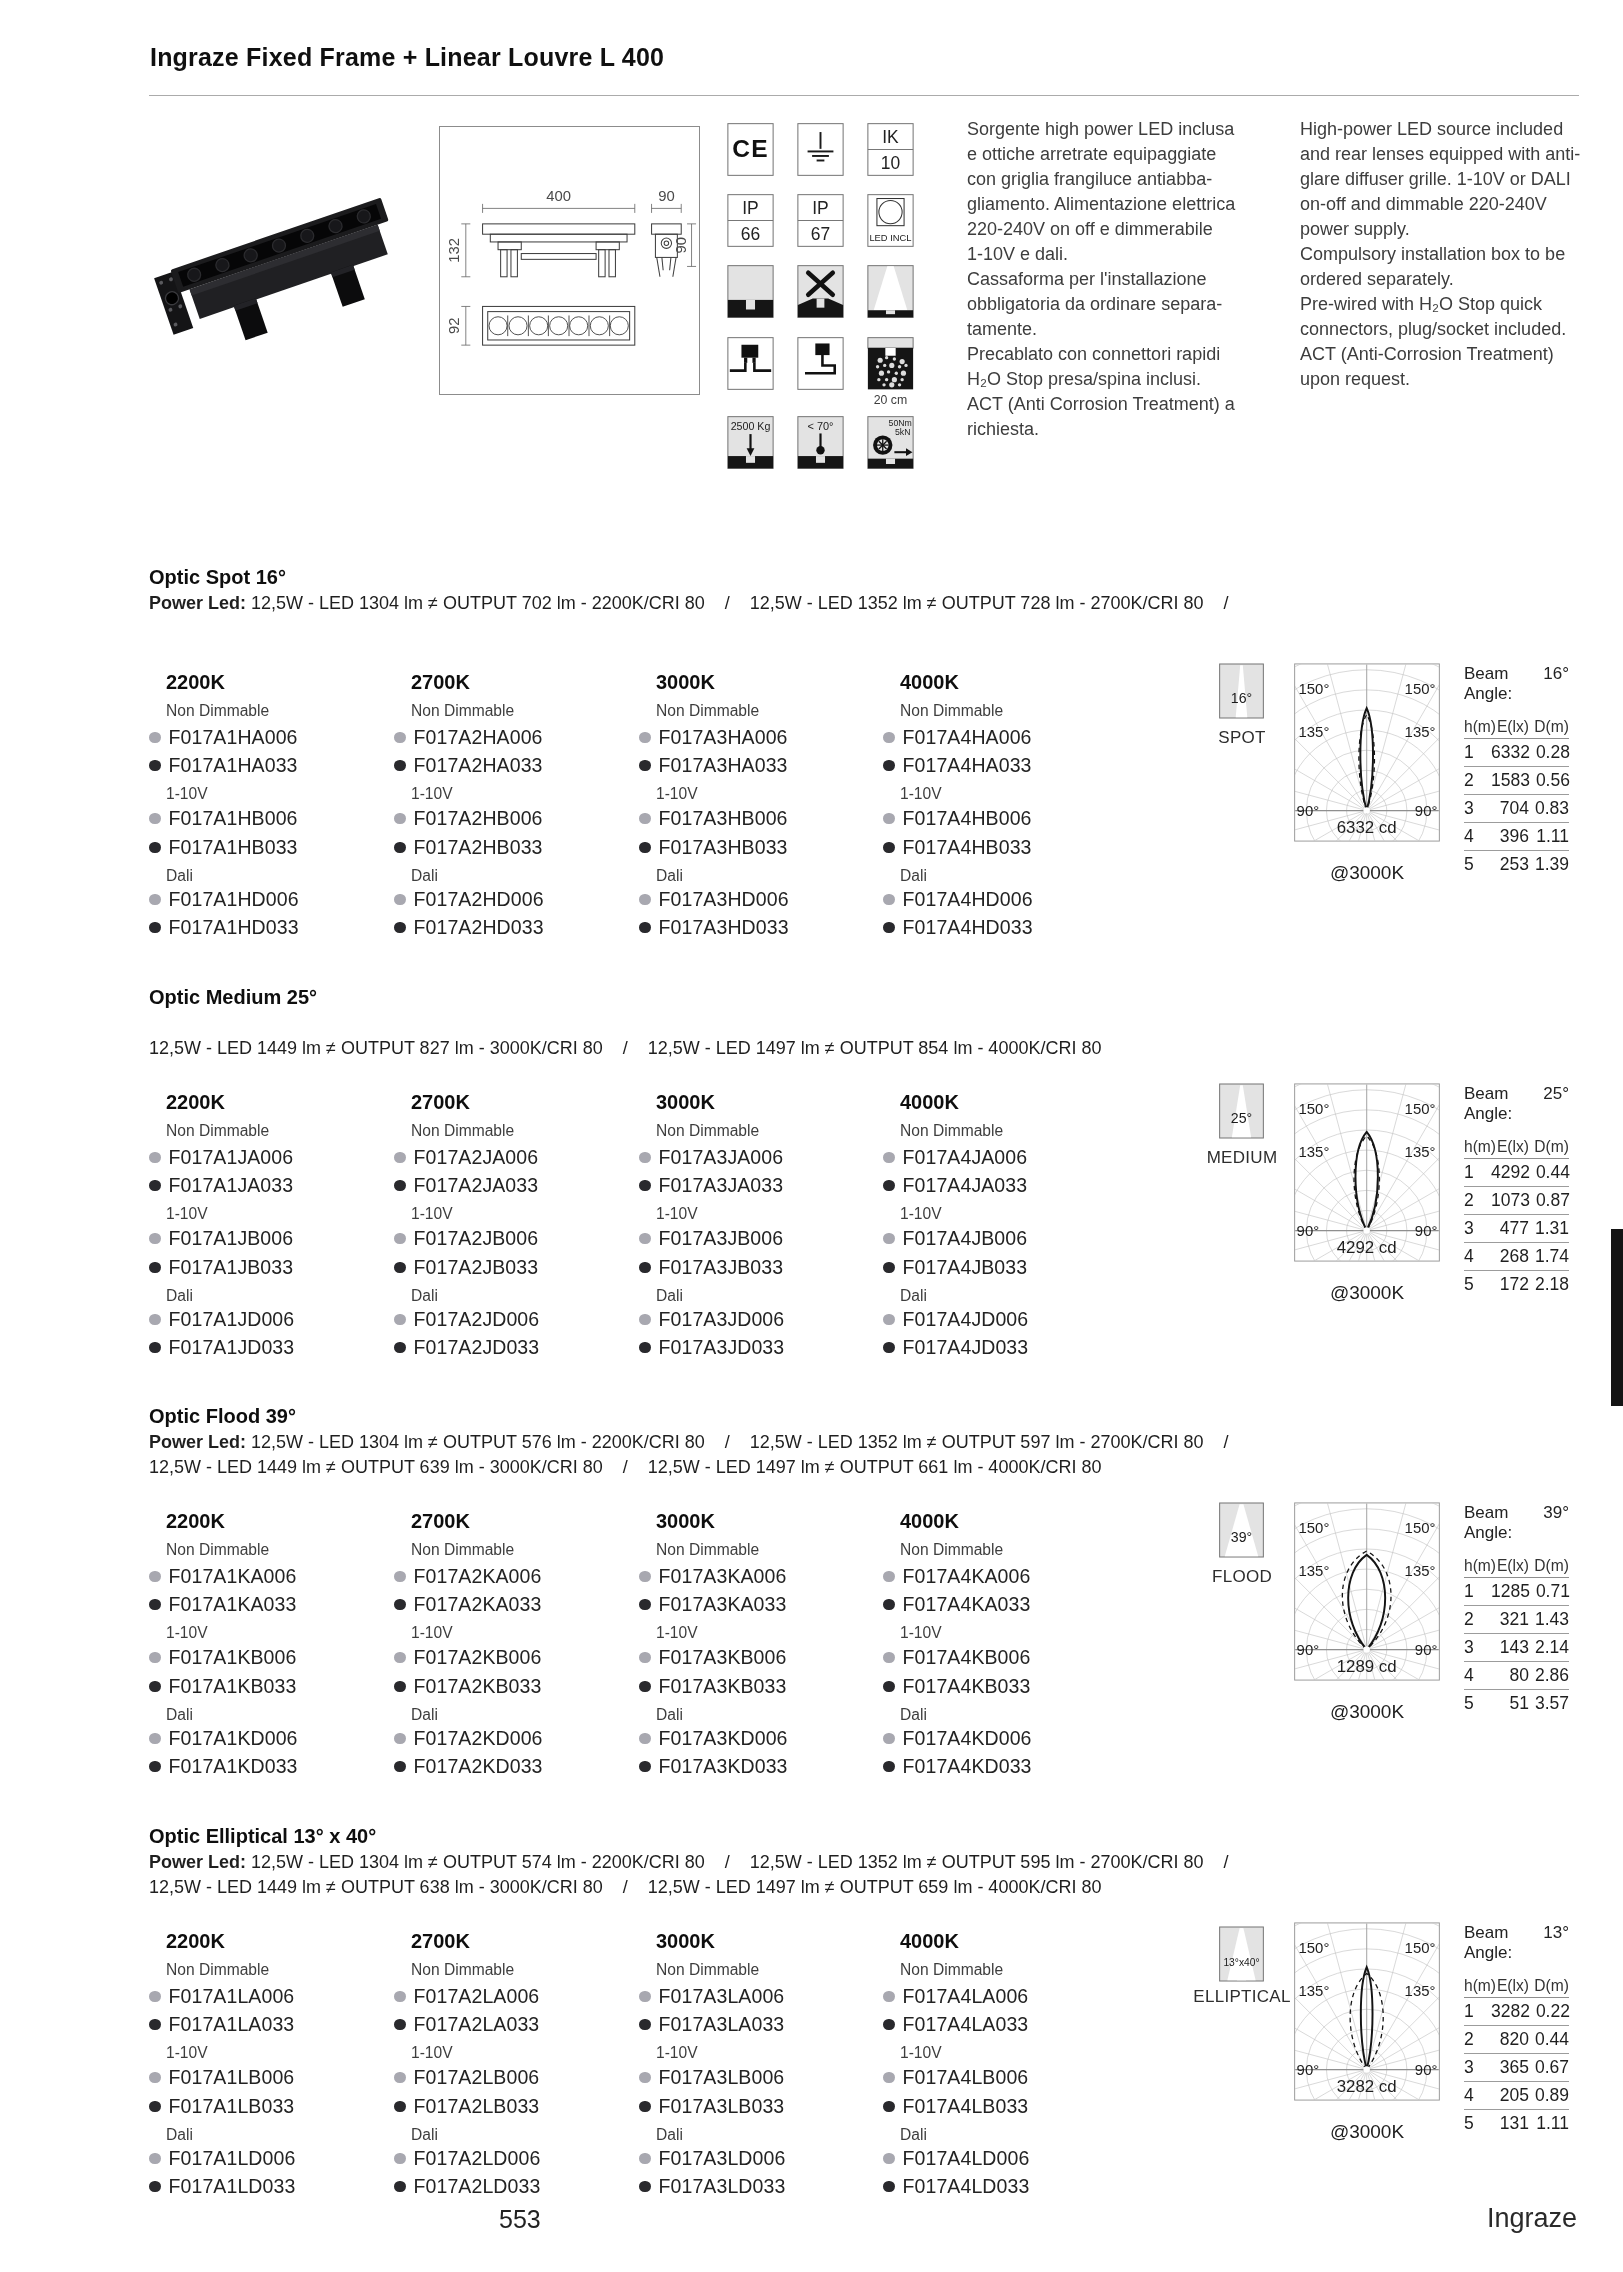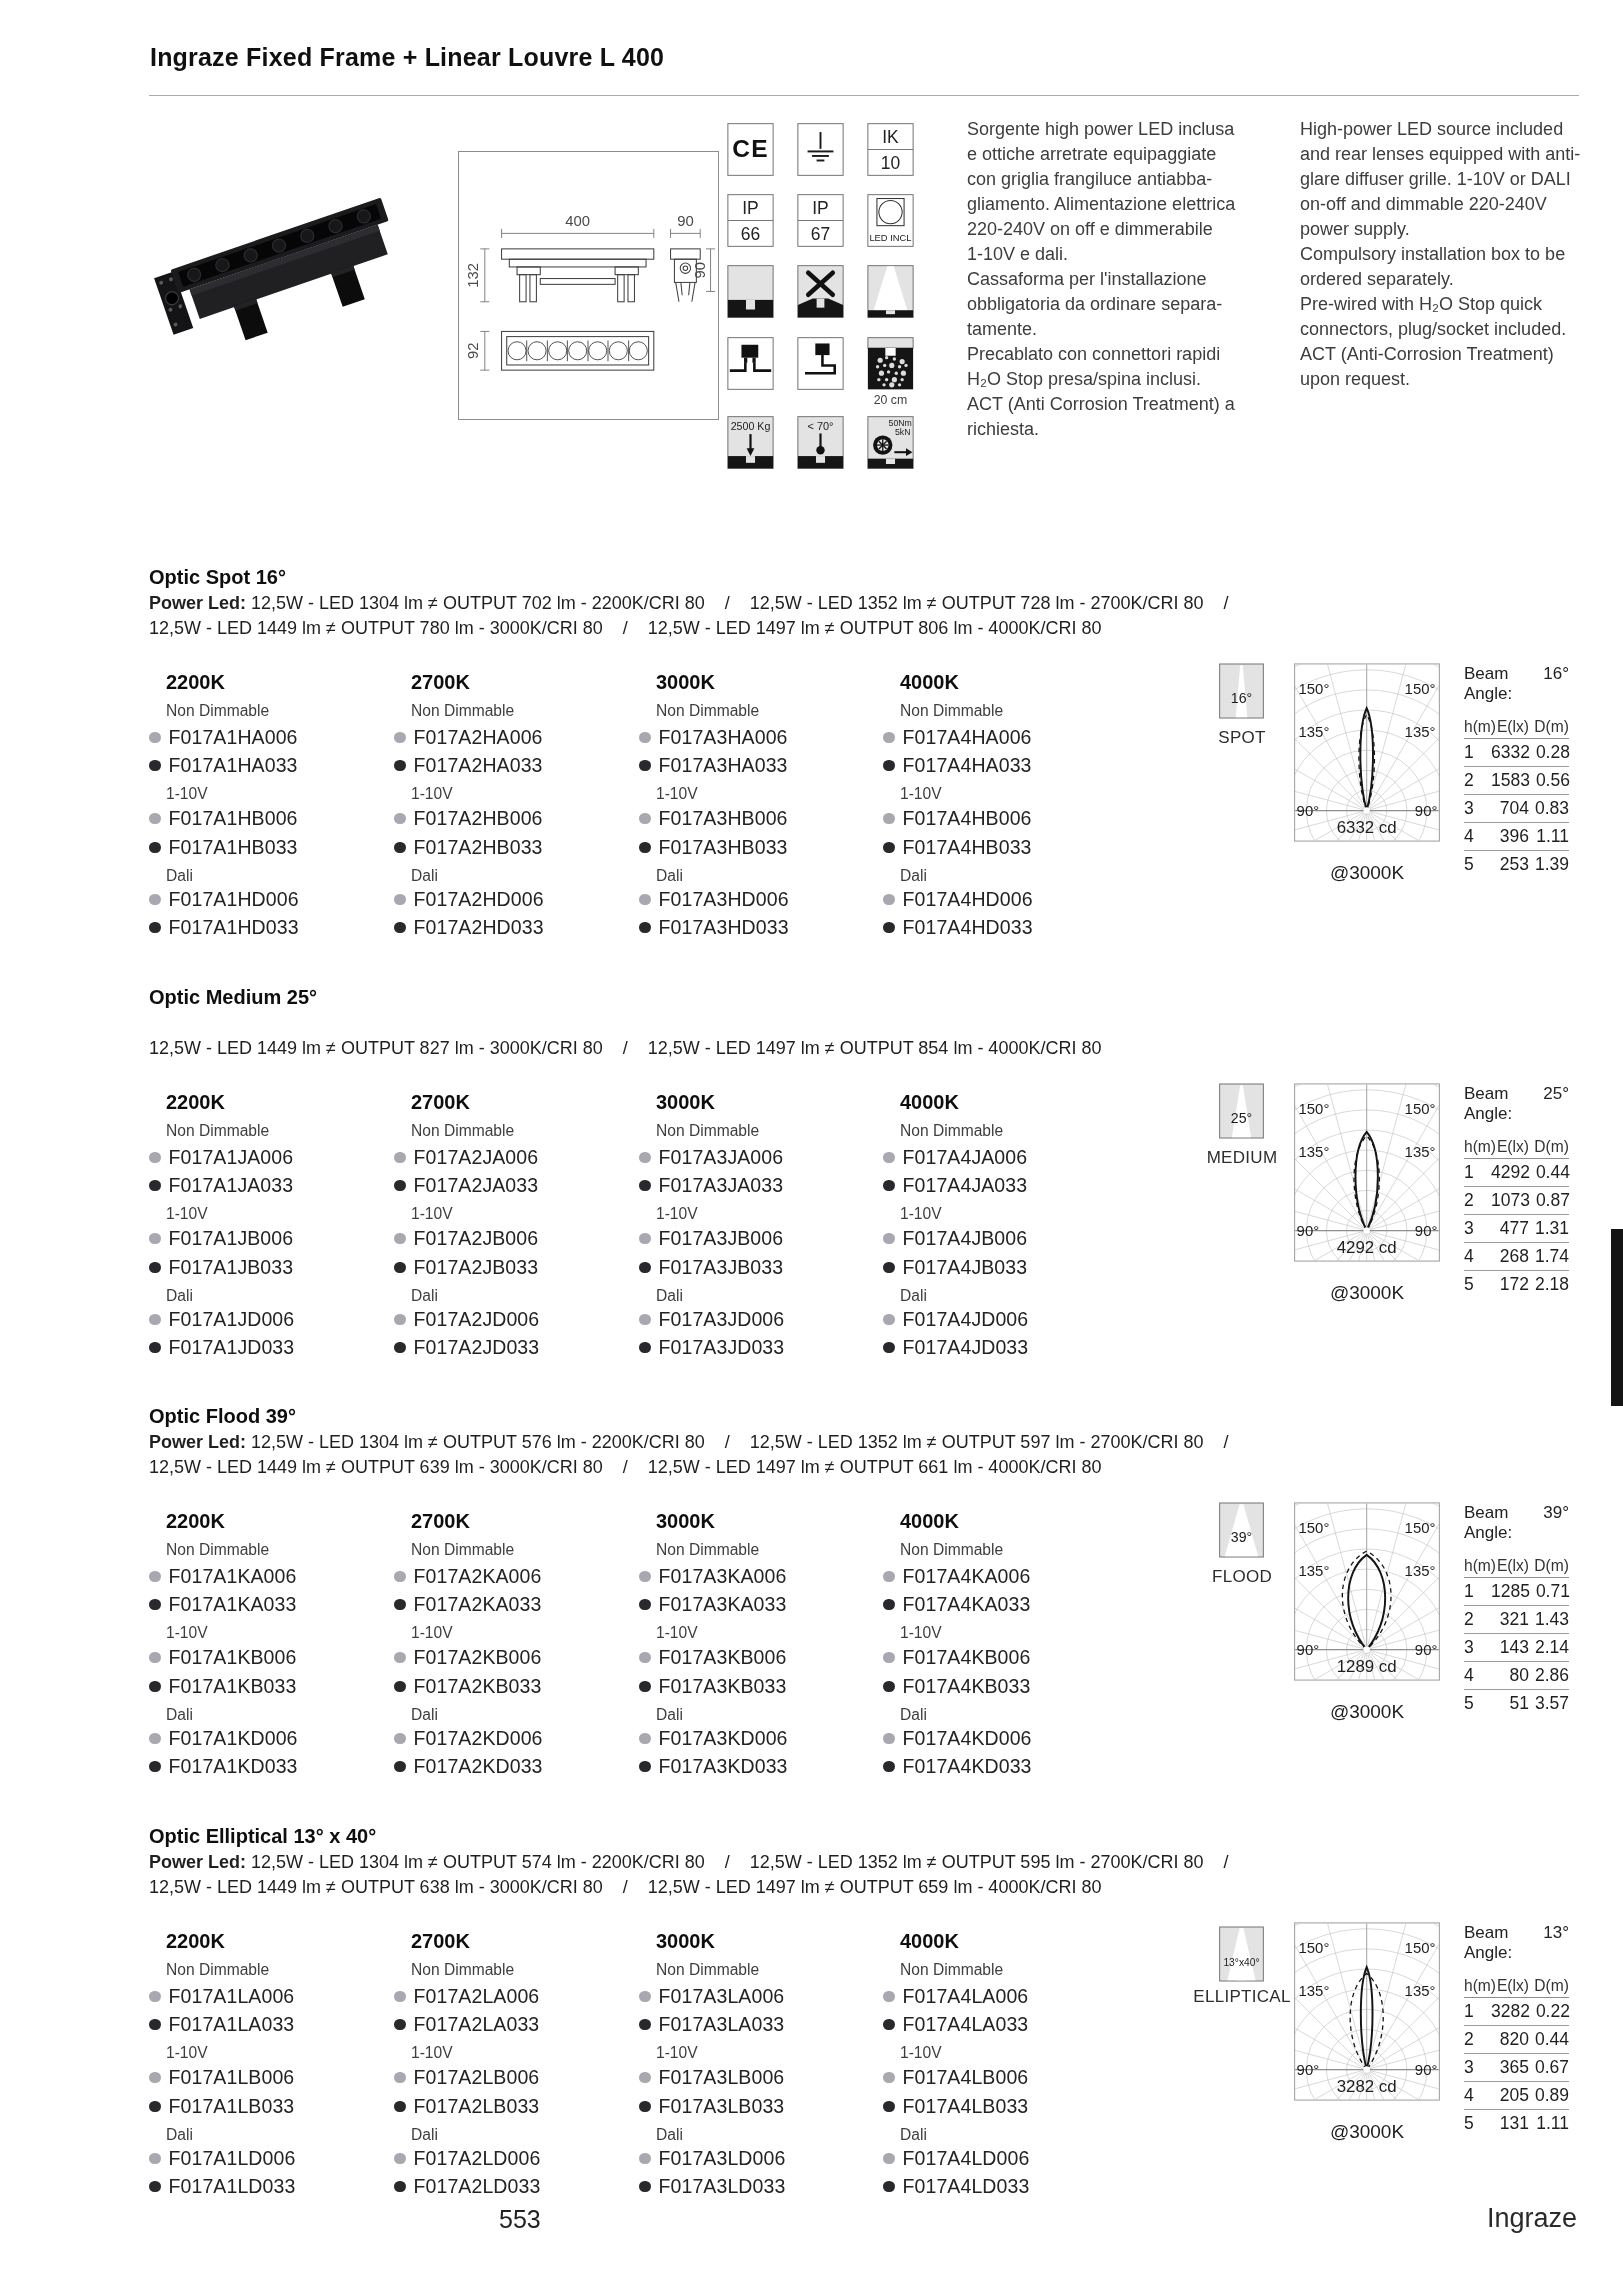--- a/index.html
+++ b/index.html
@@ -3,21 +3,21 @@
 <meta charset="utf-8">
 <style>
   html,body{margin:0;padding:0;background:#fff;}
   #page{position:relative;width:1623px;height:2273px;background:#ffffff;
         font-family:"Liberation Sans",sans-serif;color:#1c1c1c;overflow:hidden;}
   .abs{position:absolute;}
   #page-title{left:150px;top:43px;font-size:25px;font-weight:bold;color:#101010;letter-spacing:0.2px;}
   #title-rule{left:149px;top:95px;width:1430px;height:1.3px;background:#ababab;}
   
   #product-photo{left:149px;top:159px;width:273px;height:218px;}
-  #tech-drawing{left:458px;top:126px;width:261px;height:269px;border:1.3px solid #8c8c8c;box-sizing:border-box;background:#fff;margin-top:25px;}
+  #tech-drawing{left:439px;top:126px;width:261px;height:269px;border:1.3px solid #8c8c8c;box-sizing:border-box;background:#fff;}
   #icon-grid{left:727px;top:123px;width:201px;height:364px;}
   .icon-box{position:absolute;width:47px;}
   .icon-caption{margin-top:1.3px;text-align:center;font-size:12.3px;color:#3c3c3c;}
   .desc{font-size:18px;line-height:25px;color:#3d3d3d;}
   #desc-it{left:967px;top:117px;width:318px;}
   #desc-en{left:1300px;top:117px;width:325px;}
   
   .section{position:absolute;left:149px;width:1461px;height:409px;}
   .sec-heading{position:absolute;left:0;top:0;font-size:20px;font-weight:bold;color:#0e0e0e;}
   .power{position:absolute;left:0;font-size:18px;color:#1f1f1f;white-space:pre;}
@@ -314,21 +314,20 @@
       <div>Pre-wired with H₂O Stop quick</div>
       <div>connectors, plug/socket included.</div>
       <div>ACT (Anti-Corrosion Treatment)</div>
       <div>upon request.</div>
     </div>
 
   <div id="sections">
       <div class="section" style="top: 566px;">
         <div class="sec-heading">Optic Spot 16°</div>
         <div class="power p1"><b>Power Led: </b><span>12,5W - LED 1304 lm ≠ OUTPUT 702 lm - 2200K/CRI 80    /    12,5W - LED 1352 lm ≠ OUTPUT 728 lm - 2700K/CRI 80    /</span></div>
-        <div class="power p2">12,5W - LED 1449 lm ≠ OUTPUT 780 lm - 3000K/CRI 80    /    12,5W - LED 1497 lm ≠ OUTPUT 806 lm - 4000K/CRI 80</div>
         <div class="temp-col" style="left: 0px;">
           <div class="temp-h">2200K</div>
           <div class="grp-label" style="top: 31px;">Non Dimmable</div>
           <div class="grp-label" style="top: 114px;">1-10V</div>
           <div class="grp-label" style="top: 196px;">Dali</div>
           <div class="code-row" style="top: 55px;">
             <span class="dot" style="background: rgb(168, 168, 176);"></span>
             <span class="code-txt">F017A1HA006</span>
           </div>
           <div class="code-row" style="top: 83px;">

